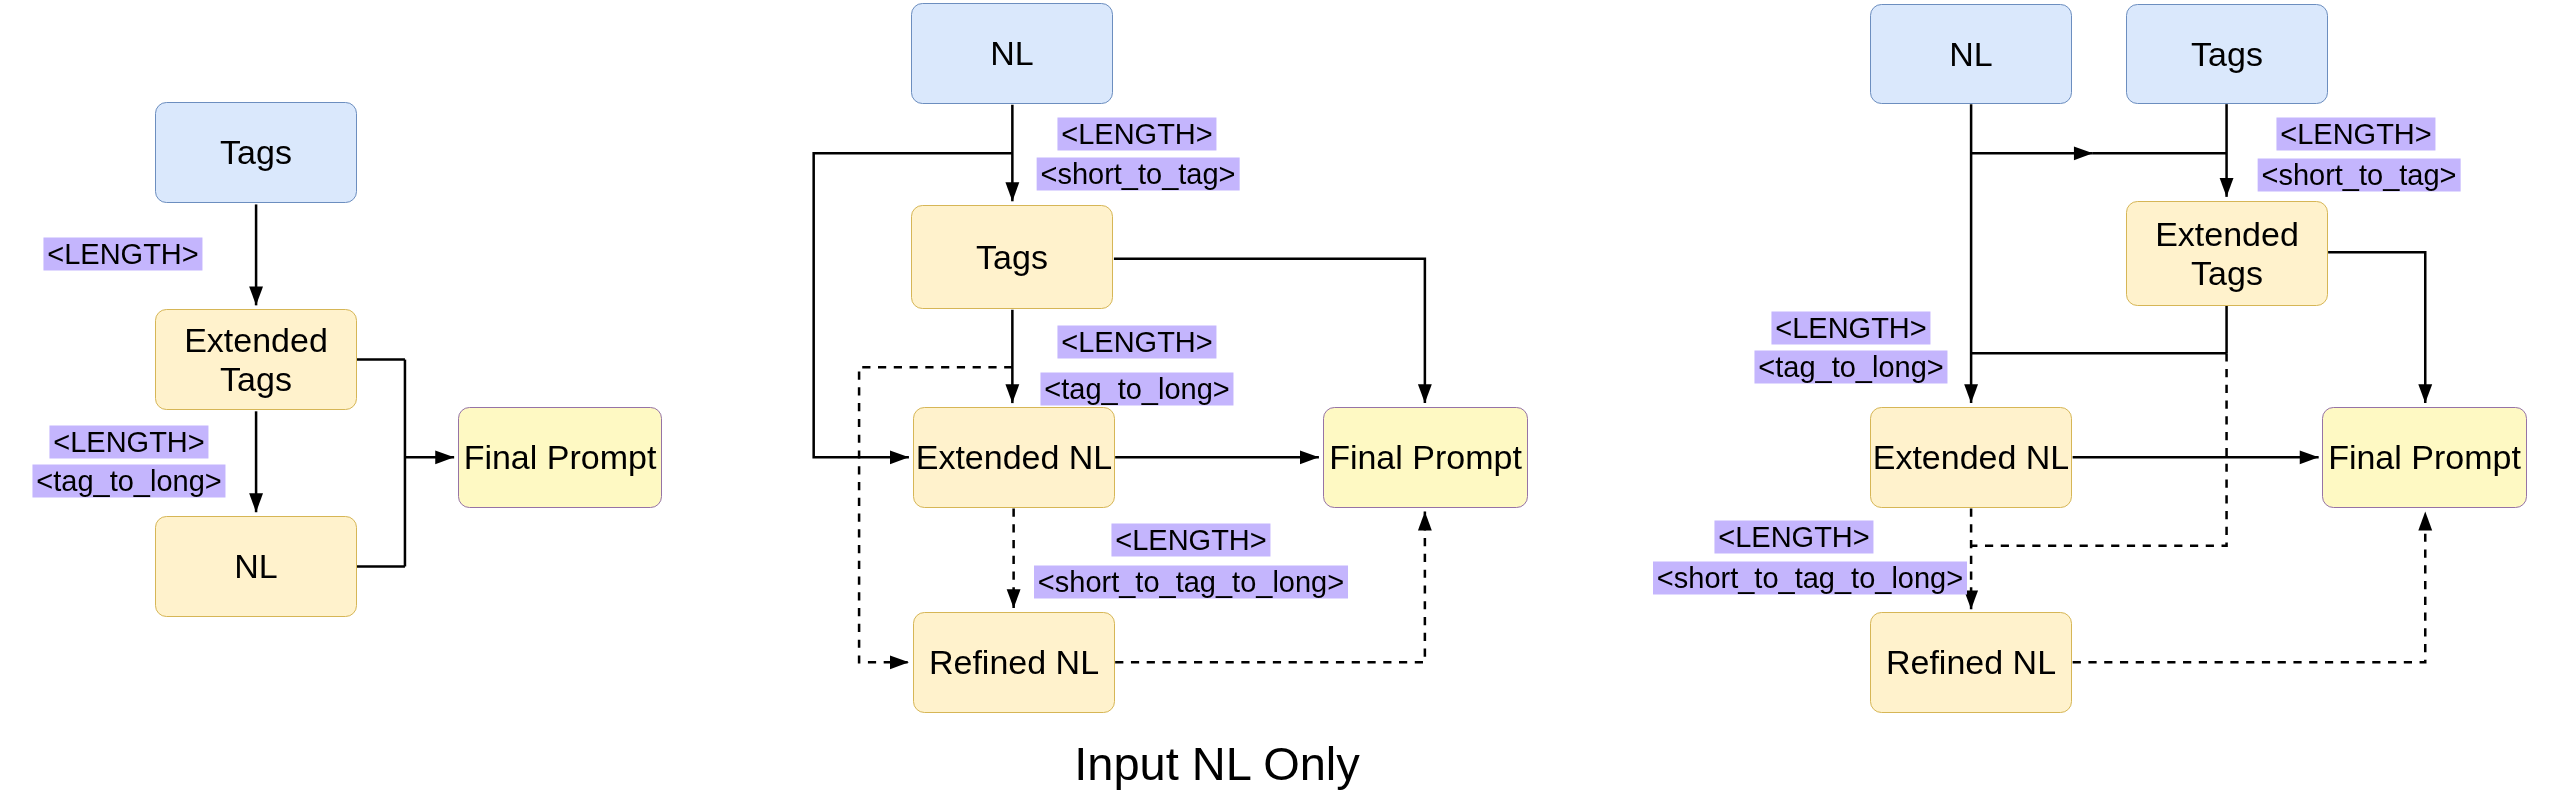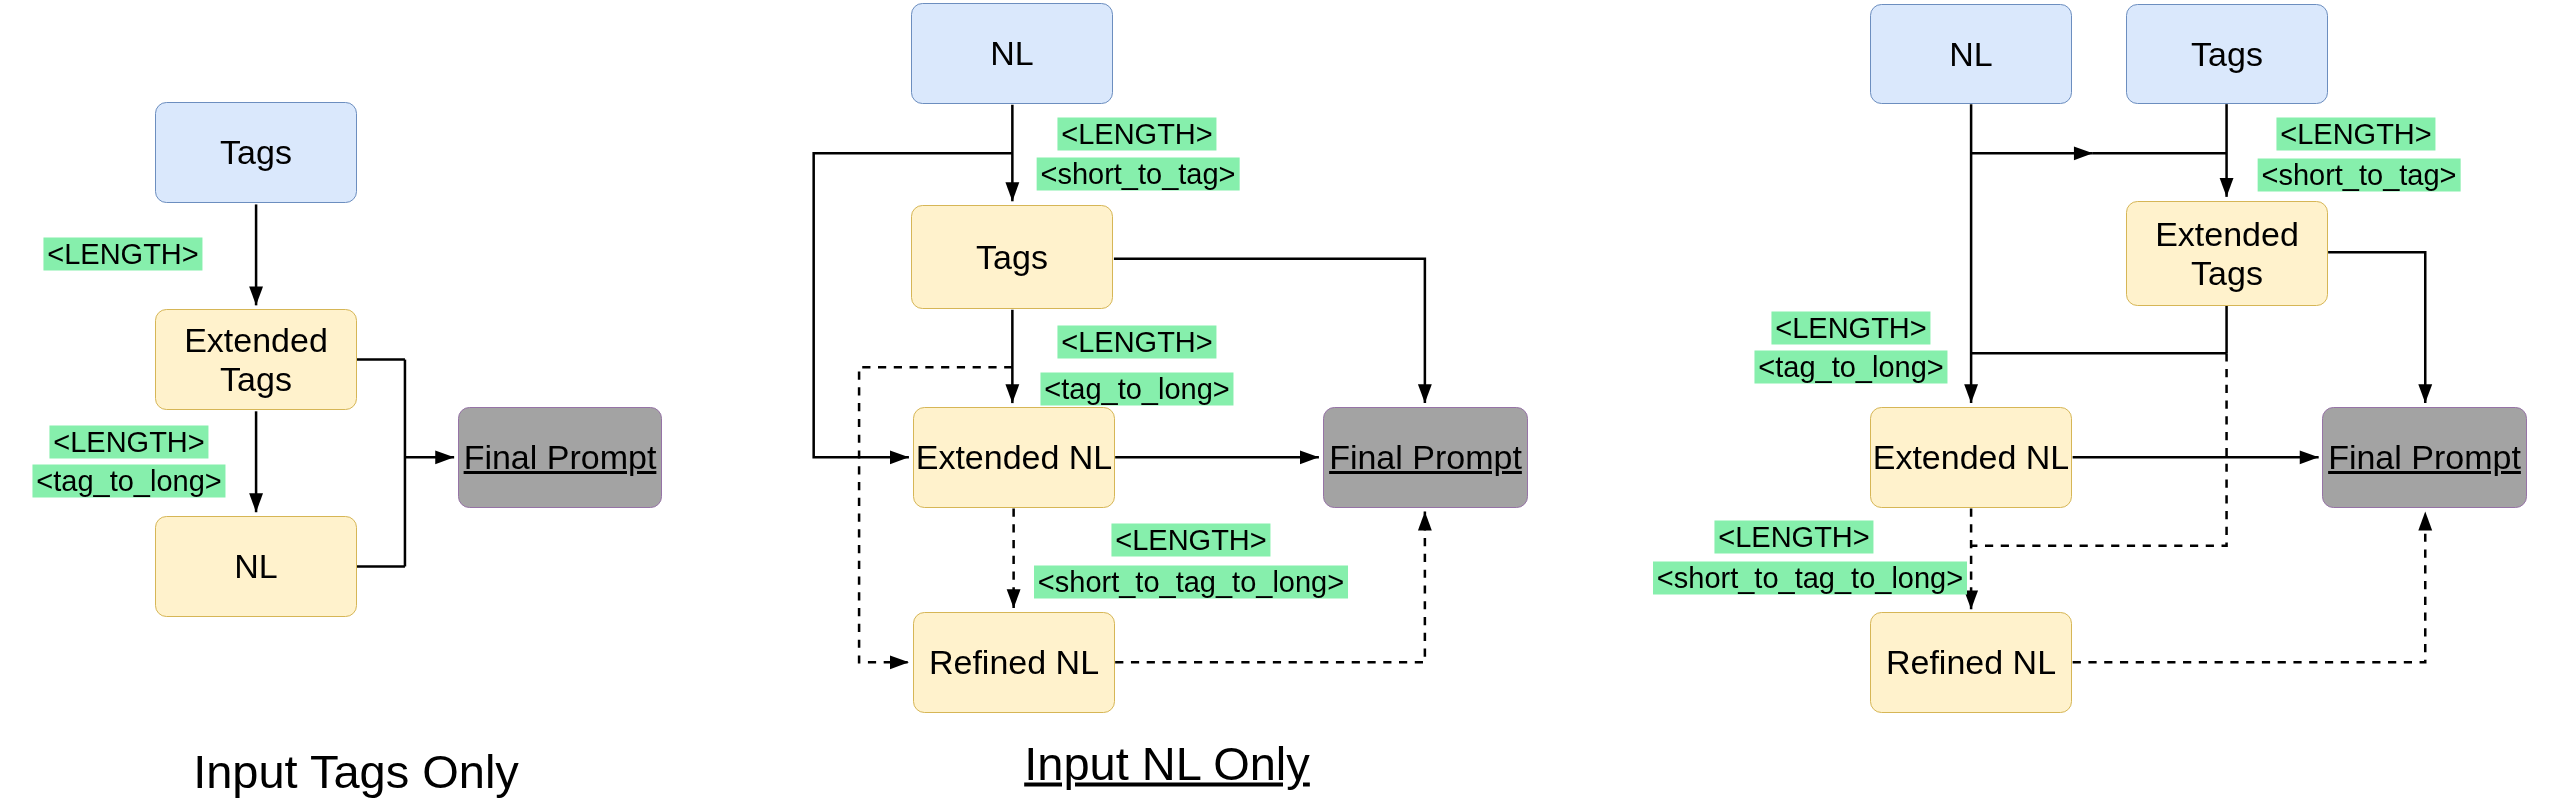--- a/index.html
+++ b/index.html
@@ -23,27 +23,27 @@
     text-align: center;
     font-size: 34px;
     line-height: 1.13;
     border: 1.9px solid #000;
     border-radius: 11.4px;
     box-sizing: border-box;
     padding: 0;
   }
   .blue   { background: #dae8fc; border-color: #6c8ebf; }
   .yellow { background: #fff2cc; border-color: #d6b656; }
-  .purple { background: #a3a3a3; border-color: #9673a6; text-decoration: underline; }
+  .purple { background: #fef9c3; border-color: #9673a6; }
   .elabel {
     position: absolute;
     transform: translate(-50%, -50%);
     font-size: 29px;
     white-space: nowrap;
-    background: #86efac;
+    background: #c4b5fd;
     padding: 0 3.8px;
   }
   .caption {
     position: absolute;
     transform: translate(-50%, -50%);
     font-size: 47px;
     white-space: nowrap;
   }
 </style>
 </head>
@@ -89,36 +89,35 @@
 
   <div class="node blue" style="left:155px;  top:102px; width:202px; height:101px;">Tags</div>
   <div class="node yellow" style="left:155px;  top:309px; width:202px; height:101px;">Extended Tags</div>
   <div class="node yellow" style="left:155px;  top:516px; width:202px; height:101px;">NL</div>
   <div class="node purple" style="left:458px;  top:407px; width:204px; height:101px;">Final Prompt</div>
 
   <div class="elabel" style="left:123px;  top:254px;">&lt;LENGTH&gt;</div>
   <div class="elabel" style="left:129px;  top:442px;">&lt;LENGTH&gt;</div>
   <div class="elabel" style="left:129px;  top:481px;">&lt;tag_to_long&gt;</div>
 
-  <div class="caption" style="left:356px; top:771px;">Input Tags Only</div>
 
   <div class="node blue" style="left:911px; top:3.2px;   width:202px; height:101px;">NL</div>
   <div class="node yellow" style="left:911px; top:205px; width:202px; height:104px;">Tags</div>
   <div class="node yellow" style="left:913px; top:407px; width:202px; height:101px;">Extended NL</div>
   <div class="node yellow" style="left:913px; top:612px; width:202px; height:101px;">Refined NL</div>
   <div class="node purple" style="left:1323px; top:407px; width:205px; height:101px;">Final Prompt</div>
 
   <div class="elabel" style="left:1137px; top:134px;">&lt;LENGTH&gt;</div>
   <div class="elabel" style="left:1138px; top:174px;">&lt;short_to_tag&gt;</div>
   <div class="elabel" style="left:1137px; top:342px;">&lt;LENGTH&gt;</div>
   <div class="elabel" style="left:1137px; top:389px;">&lt;tag_to_long&gt;</div>
   <div class="elabel" style="left:1191px; top:540px;">&lt;LENGTH&gt;</div>
   <div class="elabel" style="left:1191px; top:582px;">&lt;short_to_tag_to_long&gt;</div>
 
-  <div class="caption" style="left:1167px; top:763px;text-decoration:underline;">Input NL Only</div>
+  <div class="caption" style="left:1217px; top:763px;">Input NL Only</div>
 
   <div class="node blue" style="left:1870px; top:3.8px;   width:202px; height:100px;">NL</div>
   <div class="node blue" style="left:2126px; top:3.8px;   width:202px; height:100px;">Tags</div>
   <div class="node yellow" style="left:2126px; top:201px; width:202px; height:105px;">Extended Tags</div>
   <div class="node yellow" style="left:1870px; top:407px; width:202px; height:101px;">Extended NL</div>
   <div class="node yellow" style="left:1870px; top:612px; width:202px; height:101px;">Refined NL</div>
   <div class="node purple" style="left:2322px; top:407px; width:205px; height:101px;">Final Prompt</div>
 
   <div class="elabel" style="left:2356px; top:134px;">&lt;LENGTH&gt;</div>
   <div class="elabel" style="left:2359px; top:175px;">&lt;short_to_tag&gt;</div>

